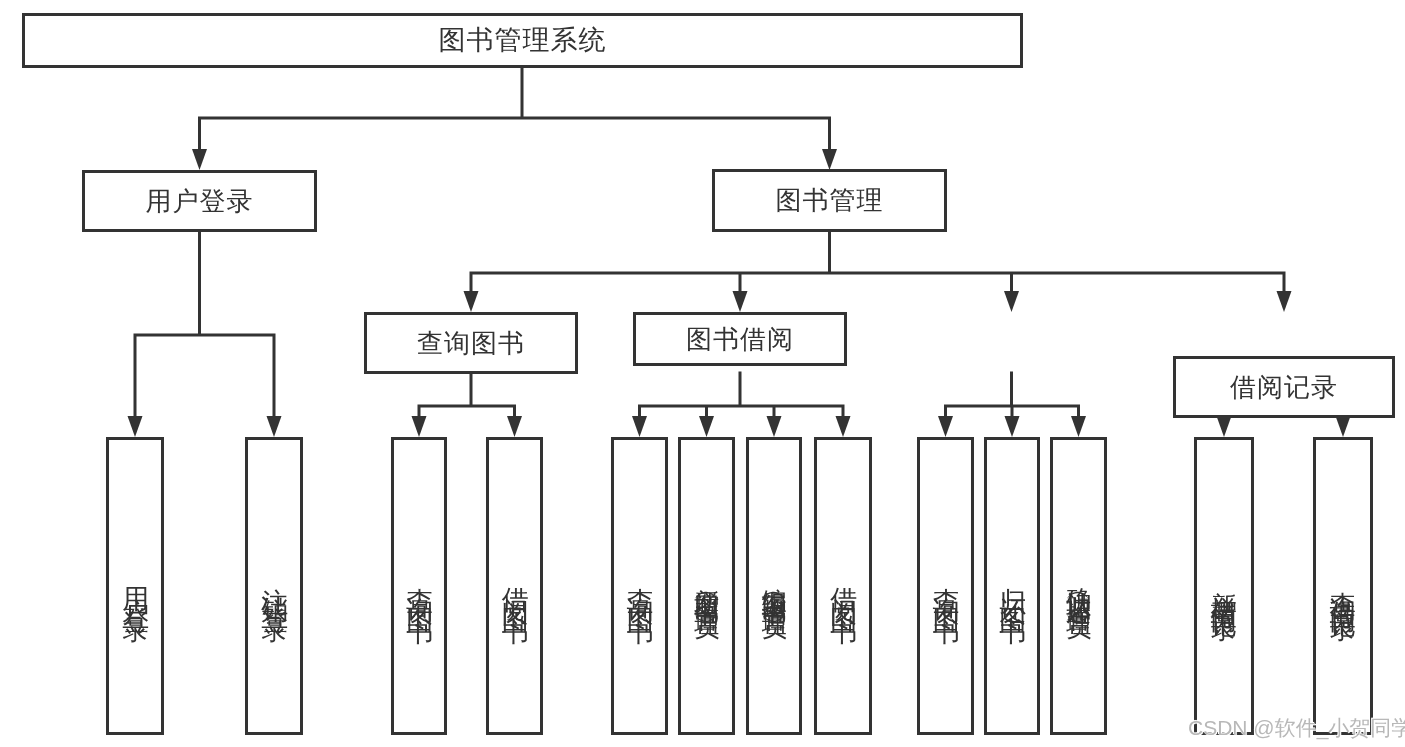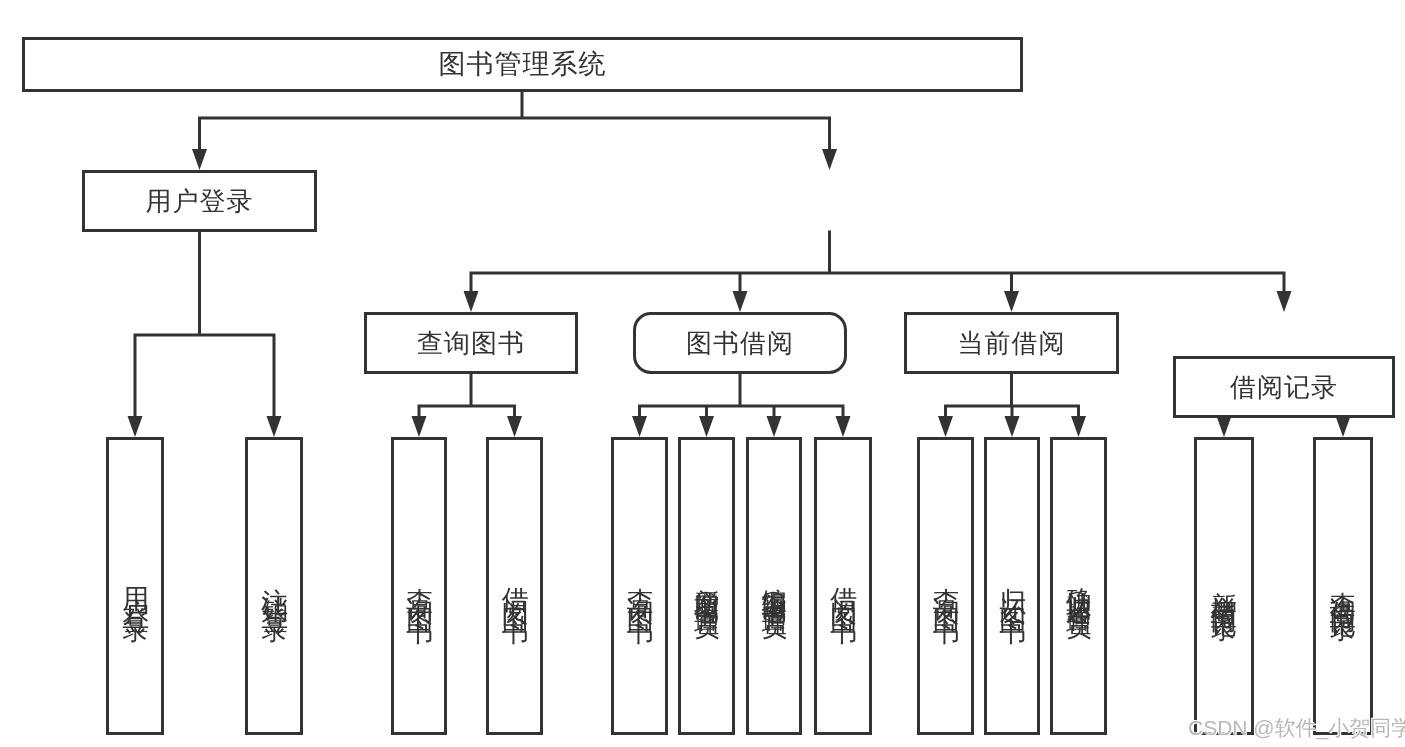--- a/index.html
+++ b/index.html
@@ -62,27 +62,27 @@
     <polygon points="699,416 714,416 706.5,437"></polygon>
     <polygon points="766.5,416 781.5,416 774,437"></polygon>
     <polygon points="835.5,416 850.5,416 843,437"></polygon>
     <polygon points="938,416 953,416 945.5,437"></polygon>
     <polygon points="1004.5,416 1019.5,416 1012,437"></polygon>
     <polygon points="1071,416 1086,416 1078.5,437"></polygon>
     <polygon points="1216.5,416 1231.5,416 1224,437"></polygon>
     <polygon points="1335.5,416 1350.5,416 1343,437"></polygon>
   </svg>
 
-  <div class="node h root-label" style="left:22px;top:13px;width:1001px;height:55px;margin-top:24px;">图书管理系统</div>
+  <div class="node h root-label" style="left:22px;top:13px;width:1001px;height:55px;">图书管理系统</div>
 
   <div class="node h" style="left:82px;top:170px;width:235px;height:62px;">用户登录</div>
+  <div class="node h" style="left:712px;top:169px;width:235px;height:63px;">图书管理</div>
 
   <div class="node h" style="left:364px;top:312px;width:214px;height:62px;">查询图书</div>
-  <div class="node h" style="left:633px;top:312px;width:214px;height:62px;border-radius:18px;">图书借阅</div>
-  <div class="node h" style="left:904px;top:312px;width:215px;height:62px;">当前借阅</div>
+  <div class="node h" style="left:633px;top:312px;width:214px;height:54px;">图书借阅</div>
   <div class="node h" style="left:1173px;top:312px;width:222px;height:62px;margin-top:44px;">借阅记录</div>
 
   <div class="node v v4" style="left:106px;top:437px;width:58px;height:298px;">用户登录</div>
   <div class="node v v4" style="left:245px;top:437px;width:58px;height:298px;">注销登录</div>
 
   <div class="node v v4" style="left:391px;top:437px;width:56px;height:298px;">查询图书</div>
   <div class="node v v4" style="left:486px;top:437px;width:57px;height:298px;">借阅图书</div>
 
   <div class="node v v4" style="left:611px;top:437px;width:57px;height:298px;">查询图书</div>
   <div class="node v v9" style="left:678px;top:437px;width:57px;height:298px;">新增图书（管理员）</div>

